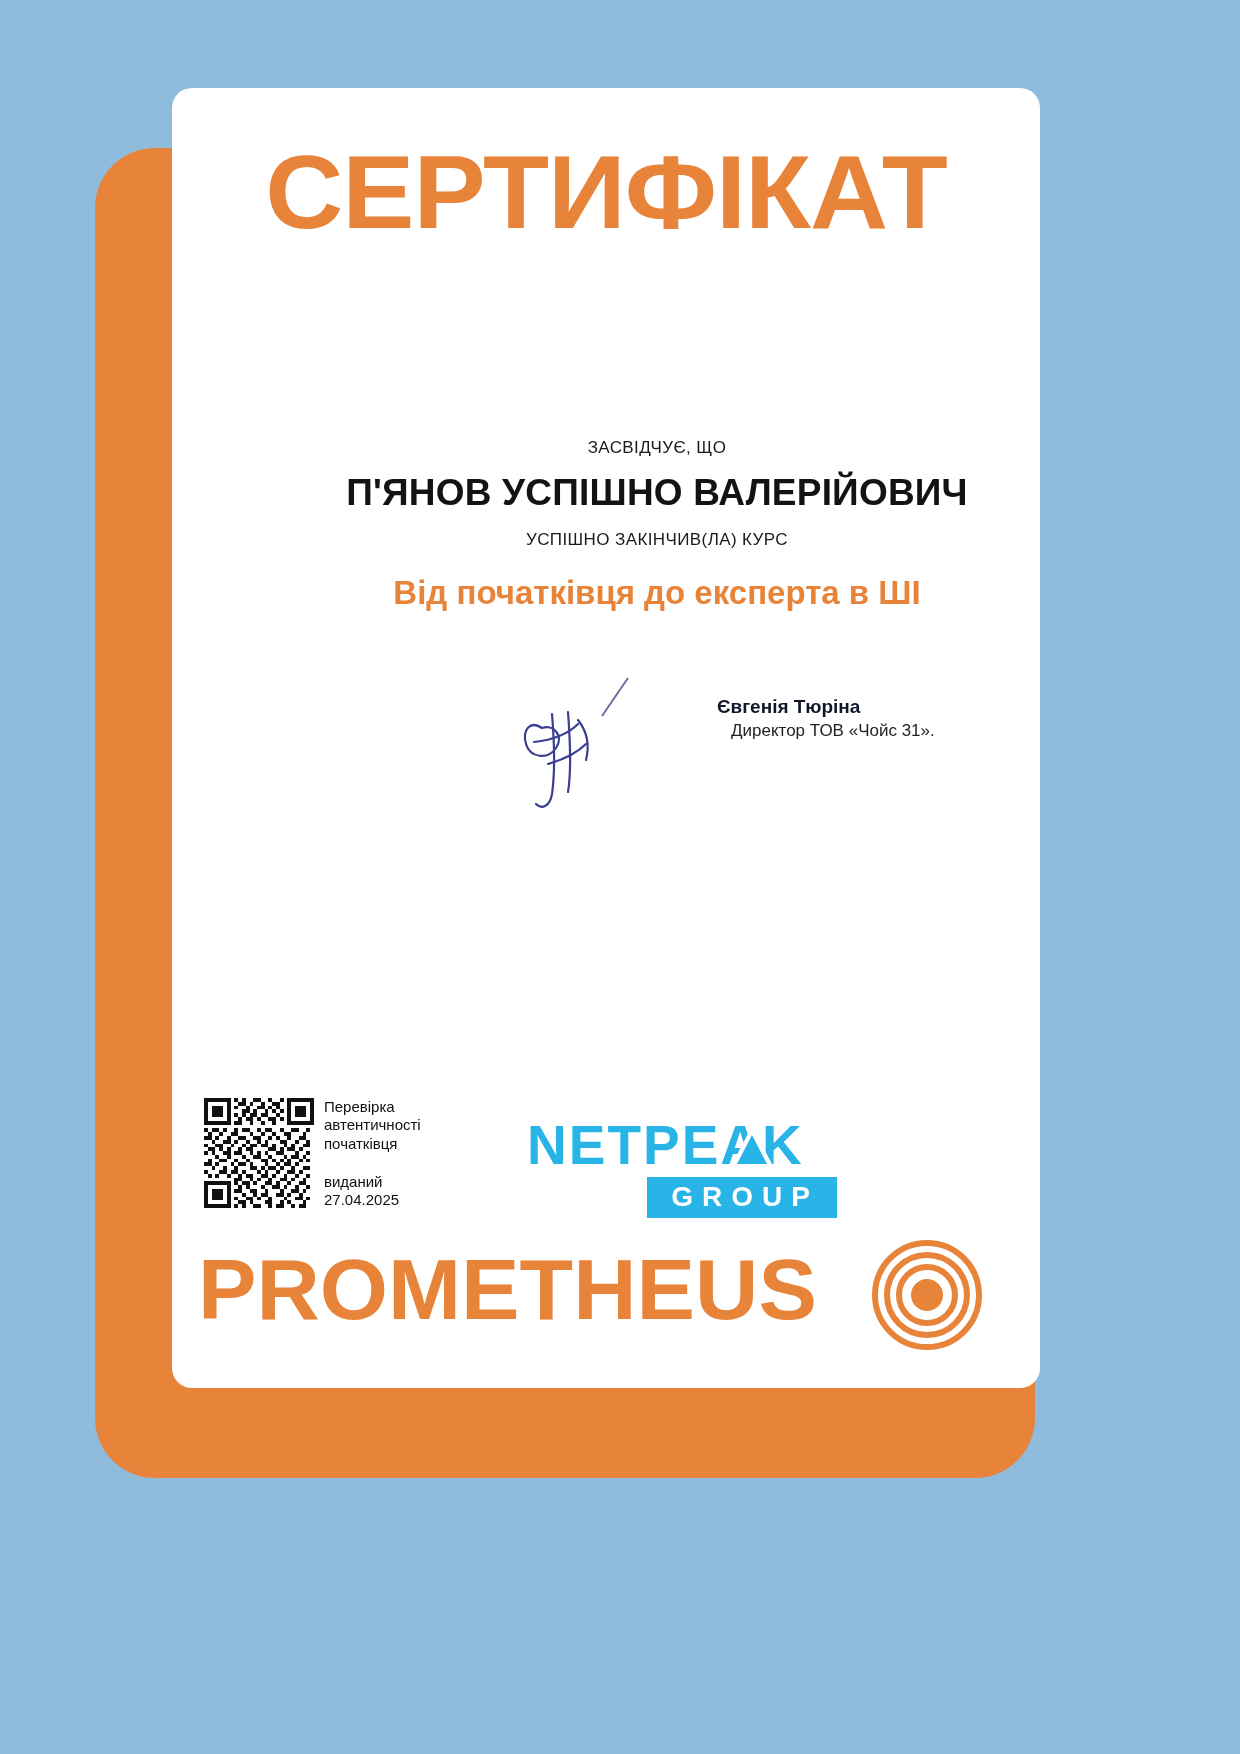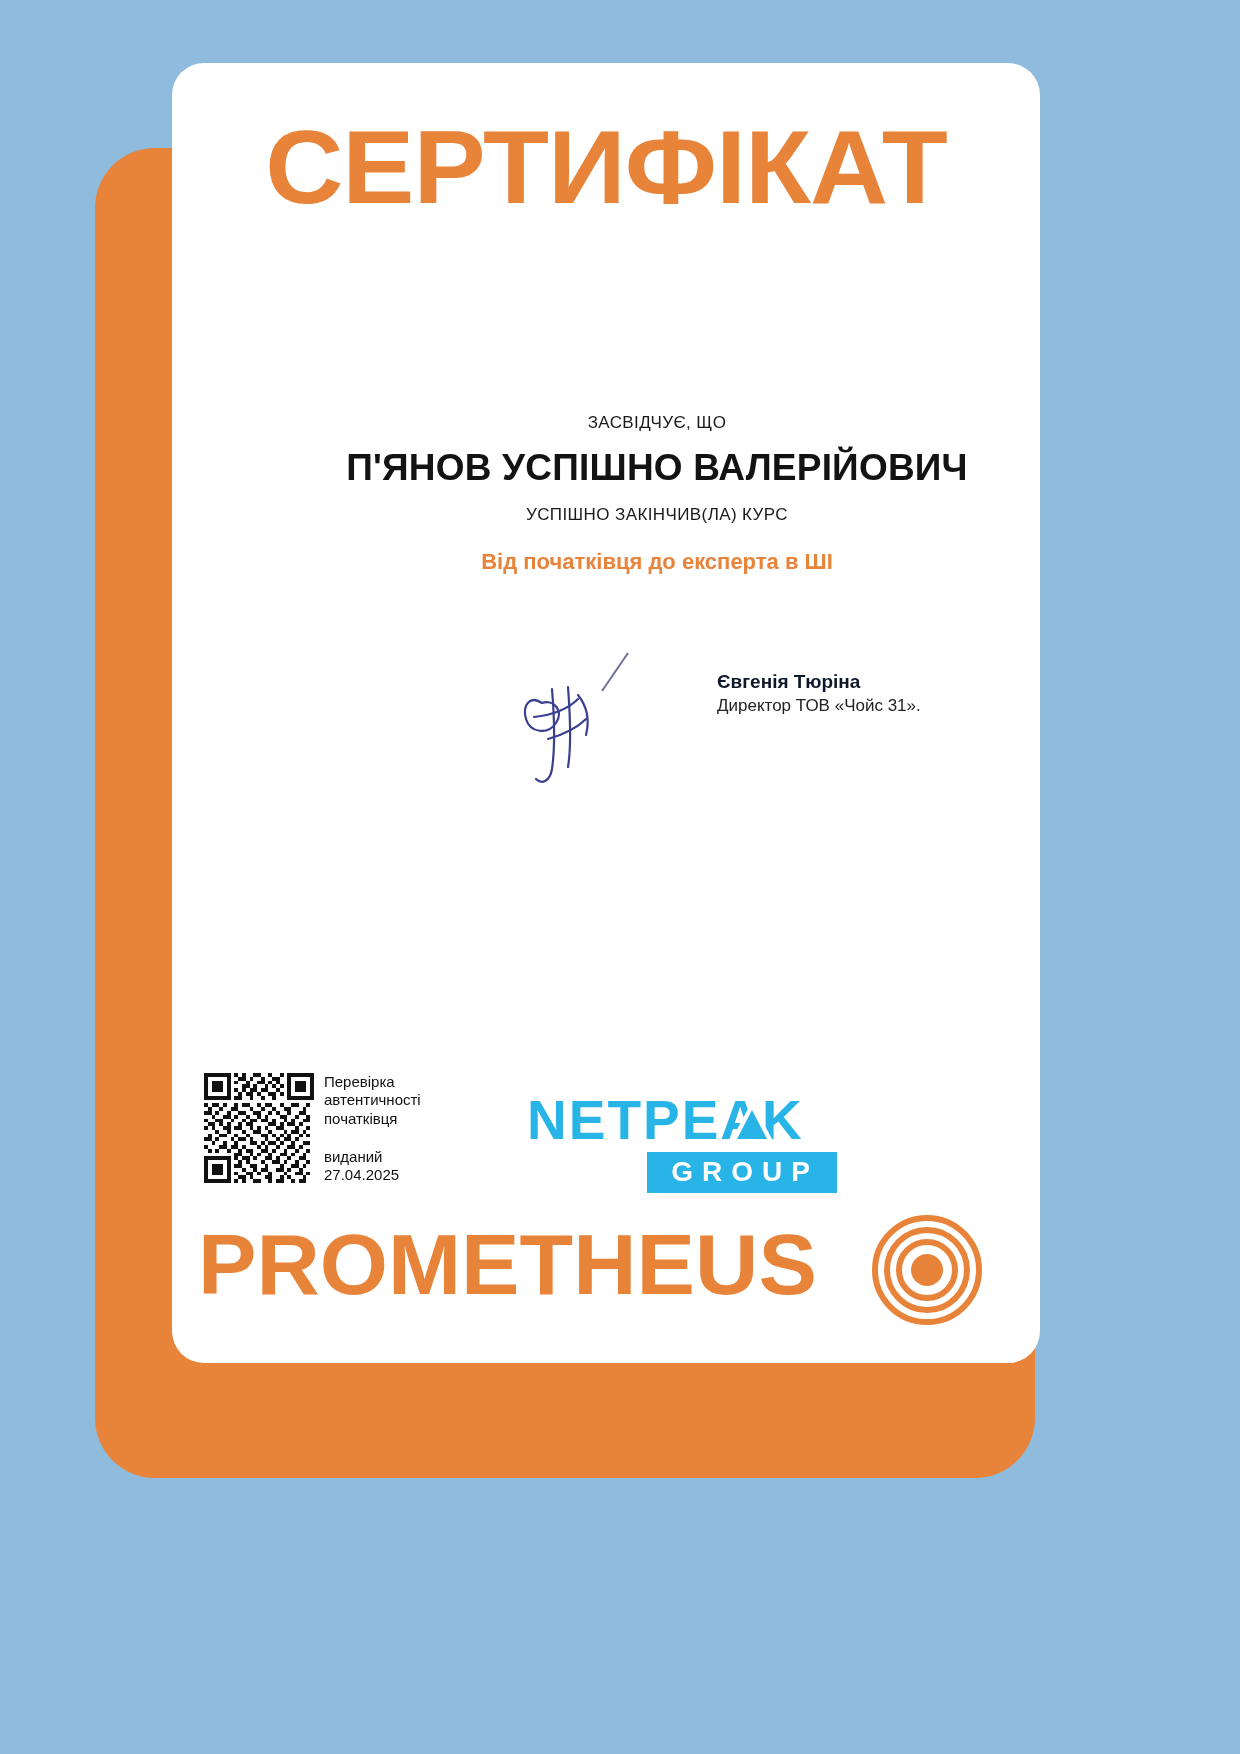--- a/index.html
+++ b/index.html
@@ -23,25 +23,25 @@
     width: 940px;
     height: 1330px;
     background: #e8833a;
     border-radius: 60px;
   }
 
   
   #certificate {
     position: absolute;
     left: 172px;
-    top: 63px;
+    top: 88px;
     width: 868px;
     height: 1300px;
     background: #ffffff;
-    border-radius: 32px;
+    border-radius: 20px;
     overflow: hidden;
   }
 
   #title {
     position: absolute;
     left: 0;
     top: 52px;
     width: 868px;
     text-align: center;
     color: #e8833a;
@@ -67,21 +67,21 @@
   }
   #recipient-name {
     font-size: 37px;
     font-weight: bold;
     color: #131313;
     margin: 14px 0 16px 0;
     letter-spacing: 0.2px;
     white-space: nowrap;
   }
   #course-name {
-    font-size: 22px;
+    font-size: 33px;
     font-weight: bold;
     color: #e8833a;
     margin-top: 24px;
   }
 
   
   #signature-area {
     position: absolute;
     left: 300px;
     top: 560px;
@@ -104,20 +104,21 @@
   }
   #signer-name {
     font-size: 19px;
     font-weight: bold;
     color: #0f172a;
   }
   #signer-role {
     font-size: 17px;
     color: #222;
     margin-top: 3px;
+    margin-left: 14px;
   }
 
   
   #verify-block {
     position: absolute;
     left: 32px;
     top: 1010px;
     display: flex;
     align-items: flex-start;
   }

